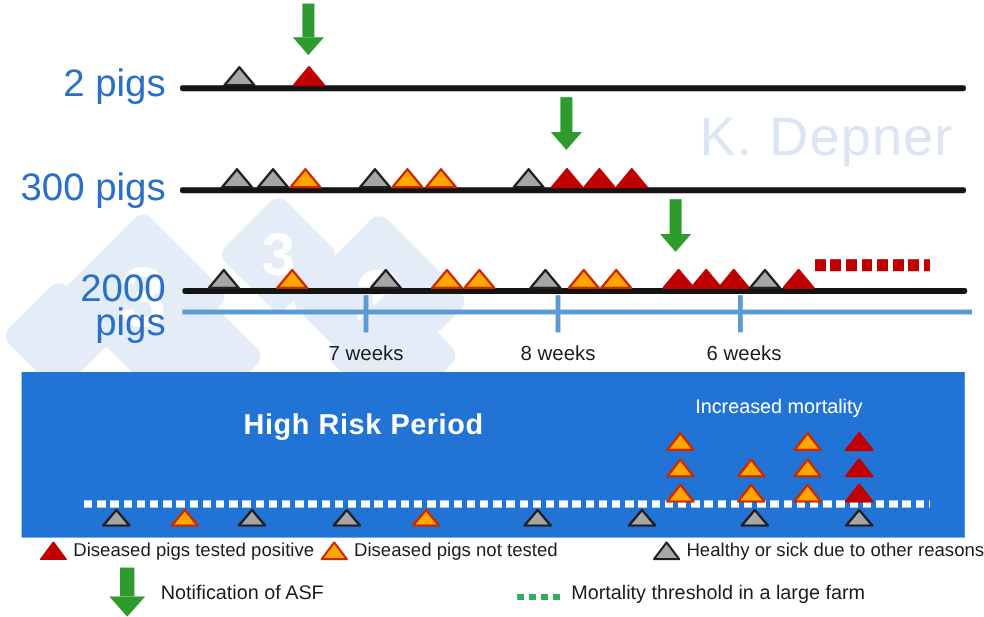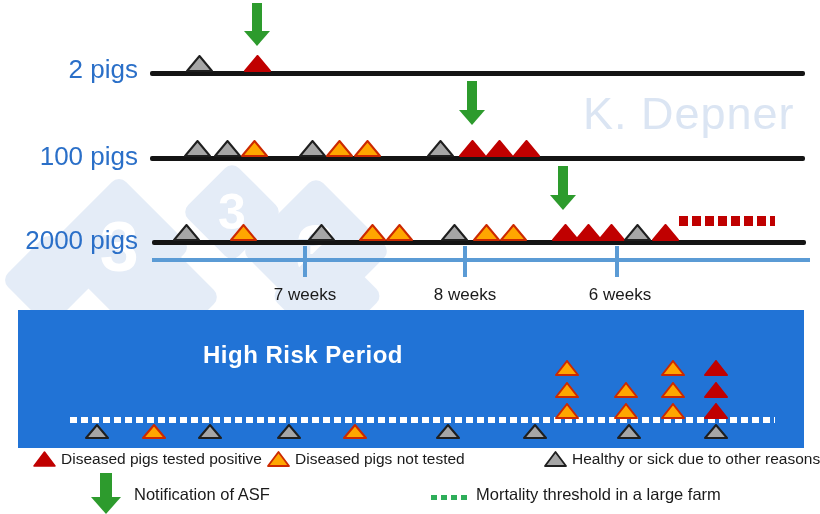--- a/index.html
+++ b/index.html
@@ -6,21 +6,21 @@
   #canvas{
     position:relative;width:820px;height:514px;overflow:hidden;background:#ffffff;
     font-family:"Liberation Sans","DejaVu Sans",sans-serif;
   }
   
   .wm-diamond{position:absolute;background:#e4ecf7;transform:rotate(45deg);border-radius:10px;z-index:1;
     display:flex;align-items:center;justify-content:center;}
   .wm-digit{transform:rotate(-45deg);color:#ffffff;font-weight:bold;line-height:1;}
   .credit{position:absolute;left:583px;top:88px;font-size:45px;color:#dbe5f3;z-index:1;letter-spacing:1px;}
   
-  .row-label{position:absolute;left:16px;width:122px;text-align:right;font-size:26px;
+  .row-label{position:absolute;left:16px;width:122px;text-align:right;font-size:32px;
     color:#2a6fc8;z-index:3;line-height:28px;}
   .farm-line{position:absolute;height:5px;background:#141414;border-radius:2px;z-index:3;}
   .marker,.g-arrow{position:absolute;z-index:3;}
   .red-dotted{position:absolute;height:10px;z-index:3;
     background:repeating-linear-gradient(90deg,#c00000 0 9px,transparent 9px 13px);}
   
   .timeline-line{position:absolute;height:4px;background:#5b9bd5;z-index:3;}
   .timeline-tick{position:absolute;width:4px;height:31px;background:#5b9bd5;z-index:3;}
   .tick-label{position:absolute;width:90px;margin-left:-45px;text-align:center;
     font-size:17px;color:#1a1a1a;z-index:3;}
@@ -60,21 +60,21 @@
       <div class="wm-diamond" style="left: 263px; top: 198px; width: 106px; height: 106px;">
         <span class="wm-digit" style="font-size: 72px;">3</span>
       </div>
       <div class="wm-diamond" style="left: 122px; top: 256px; width: 82px; height: 82px;"></div>
       <div class="wm-diamond" style="left: 287px; top: 256px; width: 80px; height: 80px;"></div>
       <div class="wm-diamond" style="left: 15px; top: 246px; width: 68px; height: 68px;"></div>
     </div>
   <div class="credit">K. Depner</div>
 
   <div class="row-label" style="top:55px;">2 pigs</div>
-  <div class="row-label" style="top:142px;">100 pigs</div>
+  <div class="row-label" style="top:142px;">300 pigs</div>
   <div class="row-label" style="top:226px;">2000 pigs</div>
 
   <div id="rows-layer">
       <div class="farm-line" style="left: 150px; top: 71px; width: 655px;"></div>
       <div class="marker" style="left: 185.5px; top: 55px; position: absolute;"><svg width="27" height="17" viewBox="0 0 27 17">
           <polygon points="13.5,1 26,16 1,16" fill="#a6a6a6" stroke="#1f1f1f" stroke-width="2" stroke-linejoin="round"></polygon>
         </svg></div>
       <div class="marker" style="left: 243.5px; top: 55px; position: absolute;"><svg width="27" height="17" viewBox="0 0 27 17">
           <polygon points="13.5,1 26,16 1,16" fill="#c00000" stroke="#c00000" stroke-width="2" stroke-linejoin="round"></polygon>
         </svg></div>
@@ -169,20 +169,21 @@
     <div class="tick-label" style="left:465px;top:285px;">8 weeks</div>
     <div class="tick-label" style="left:620px;top:285px;">6 weeks</div>
   <div class="timeline-line" style="left: 152px; top: 258px; width: 658px;"></div>
       <div class="timeline-tick" style="left: 303px; top: 246px;"></div>
       <div class="timeline-tick" style="left: 463px; top: 246px;"></div>
       <div class="timeline-tick" style="left: 615px; top: 246px;"></div>
     </div>
 
   <div class="risk-box">
     <div class="risk-title">High Risk Period</div>
+    <div class="mortality-label">Increased mortality</div>
     <div class="threshold-line" id="threshold-line" style="left: 52px; top: 107px; width: 705px;"></div>
     <div id="risk-markers">
         <div class="marker" style="left: 537px; top: 50px; position: absolute;"><svg width="24" height="16" viewBox="0 0 24 16">
             <polygon points="12,1 23,15 1,15" fill="#ffa600" stroke="#cc2900" stroke-width="2" stroke-linejoin="round"></polygon>
           </svg></div>
         <div class="marker" style="left: 537px; top: 72px; position: absolute;"><svg width="24" height="16" viewBox="0 0 24 16">
             <polygon points="12,1 23,15 1,15" fill="#ffa600" stroke="#cc2900" stroke-width="2" stroke-linejoin="round"></polygon>
           </svg></div>
         <div class="marker" style="left: 537px; top: 93px; position: absolute;"><svg width="24" height="16" viewBox="0 0 24 16">
             <polygon points="12,1 23,15 1,15" fill="#ffa600" stroke="#cc2900" stroke-width="2" stroke-linejoin="round"></polygon>

